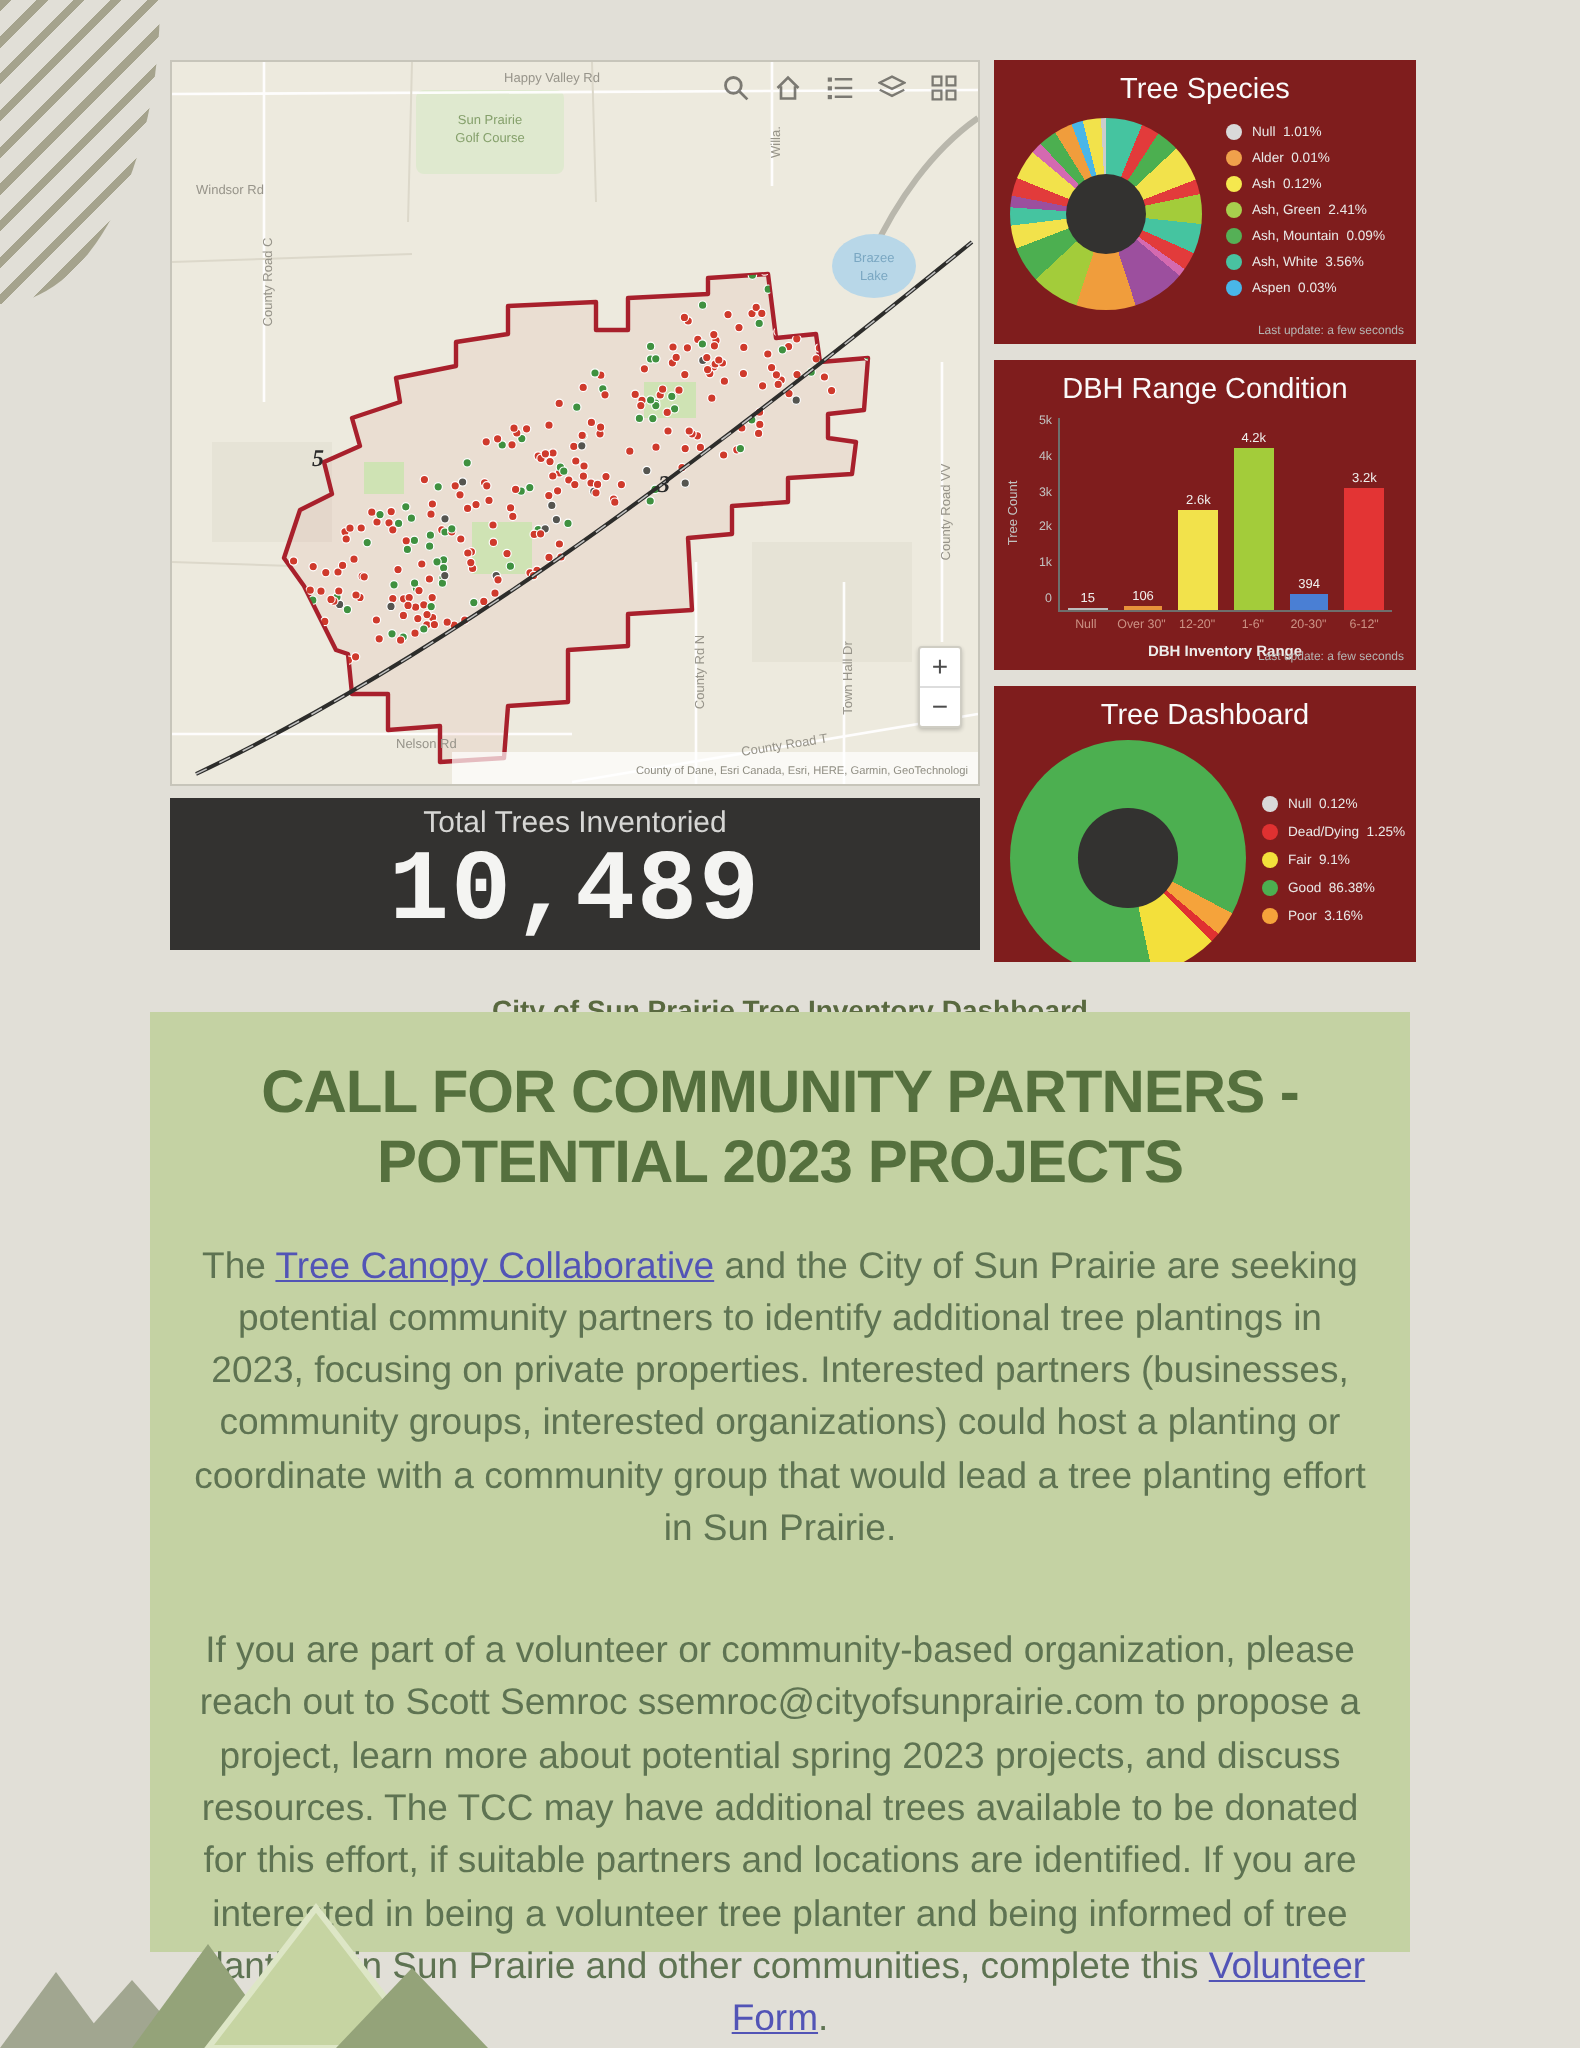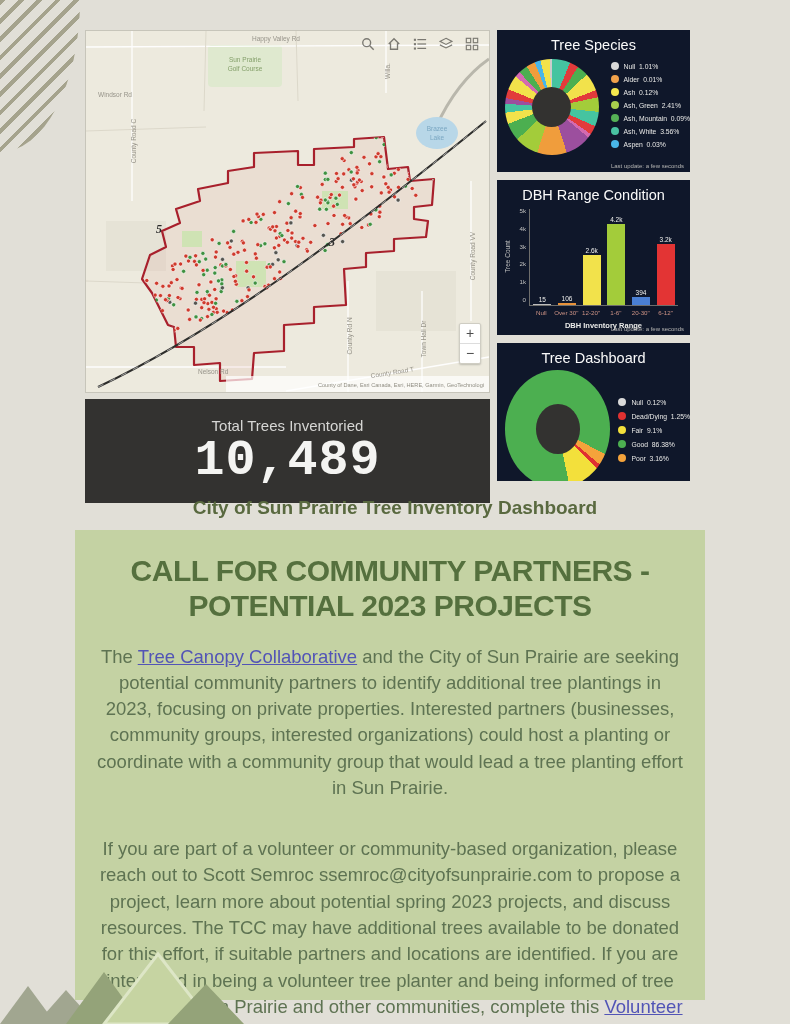--- a/index.html
+++ b/index.html
@@ -15,26 +15,26 @@
   .map{position:absolute;left:85px;top:30px;width:405px;height:363px;background:#edeade;
     border:1px solid #c7c5ba;box-sizing:border-box;overflow:hidden;}
   .map svg{display:block;}
   .map-toolbar{position:absolute;top:6px;right:10px;display:flex;gap:12px;align-items:center;}
   .mt-icon{width:14px;height:14px;opacity:.75;}
   .zoomctl{position:absolute;right:8px;bottom:28px;width:20px;background:#fff;border:1px solid #cfcdc3;
     border-radius:2px;box-shadow:0 1px 2px rgba(0,0,0,.2);}
   .zoomctl div{height:19px;line-height:19px;text-align:center;color:#4c4c4c;font-size:14px;cursor:pointer;}
   .zoomctl div:first-child{border-bottom:1px solid #ddd;}
 
-  .statbox{position:absolute;left:85px;top:399px;width:405px;height:104px;background:#333230;
+  .statbox{position:absolute;left:85px;top:399px;width:405px;height:76px;background:#333230;
     display:flex;flex-direction:column;align-items:center;justify-content:center;}
   .stat-label{color:#d6d6d4;font-size:15px;margin-bottom:2px;}
   .stat-value{color:#f4f4f2;font-size:50px;font-weight:bold;letter-spacing:1px;line-height:1;font-family:Liberation Mono, monospace;}
 
-  .panel{position:absolute;left:497px;width:193px;background:#0f172a;overflow:hidden;}
+  .panel{position:absolute;left:497px;width:211px;background:#7f1d1d;overflow:hidden;}
   .p1{top:30px;height:142px;}
   .p2{top:180px;height:155px;}
   .p3{top:343px;height:138px;}
   .ptitle{color:#fafafa;font-size:14.5px;font-weight:400;text-align:center;margin-top:7px;}
   .pfoot{position:absolute;right:6px;bottom:3px;font-size:6px;color:#b5b5b3;}
 
   .donut{border-radius:50%;position:relative;}
   .donut::after{content:"";position:absolute;background:#333230;border-radius:50%;
     left:29%;top:29%;width:42%;height:42%;}
   .d-species{width:96px;height:96px;margin:6px 0 0 8px;}
@@ -59,24 +59,24 @@
   .bars{display:flex;height:96px;align-items:flex-end;border-left:1px solid #6e6e6c;border-bottom:1px solid #6e6e6c;}
   .bcol{flex:1;display:flex;flex-direction:column;justify-content:flex-end;align-items:center;}
   .bval{font-size:6.5px;color:#f0f0ee;margin-bottom:1px;}
   .bar{width:72%;}
   .xlabels{display:flex;margin-left:0;}
   .bxl{flex:1;text-align:center;font-size:6.2px;color:#cb9184;padding-top:3px;white-space:nowrap;}
   .xaxis-title{text-align:center;font-size:7.5px;font-weight:bold;color:#ececea;margin-top:5px;}
 
   
   .caption{position:absolute;left:0;top:497px;width:790px;text-align:center;
-    font-size:19px;font-weight:bold;color:#59693f;}
+    font-size:14px;font-weight:bold;color:#59693f;}
 
   
-  .greenbox{position:absolute;left:75px;top:530px;width:630px;height:470px;background:#c4d2a3;}
+  .greenbox{position:absolute;left:75px;top:506px;width:630px;height:470px;background:#c4d2a3;}
   .gb-title{margin:24px 30px 0;text-align:center;color:#55703e;font-size:30px;font-weight:800;
     line-height:1.16;letter-spacing:-.5px;}
   .gb-p{margin:20px auto 0;width:592px;text-align:center;color:#5e7352;font-size:18.5px;
     font-weight:500;line-height:1.42;}
   .gb-p.second{margin-top:35px;}
   a.gb-link{color:#5254b6;text-decoration:underline;cursor:pointer;}
 
   
   .mountains{position:absolute;left:0;bottom:0;z-index:5;}
 </style>

